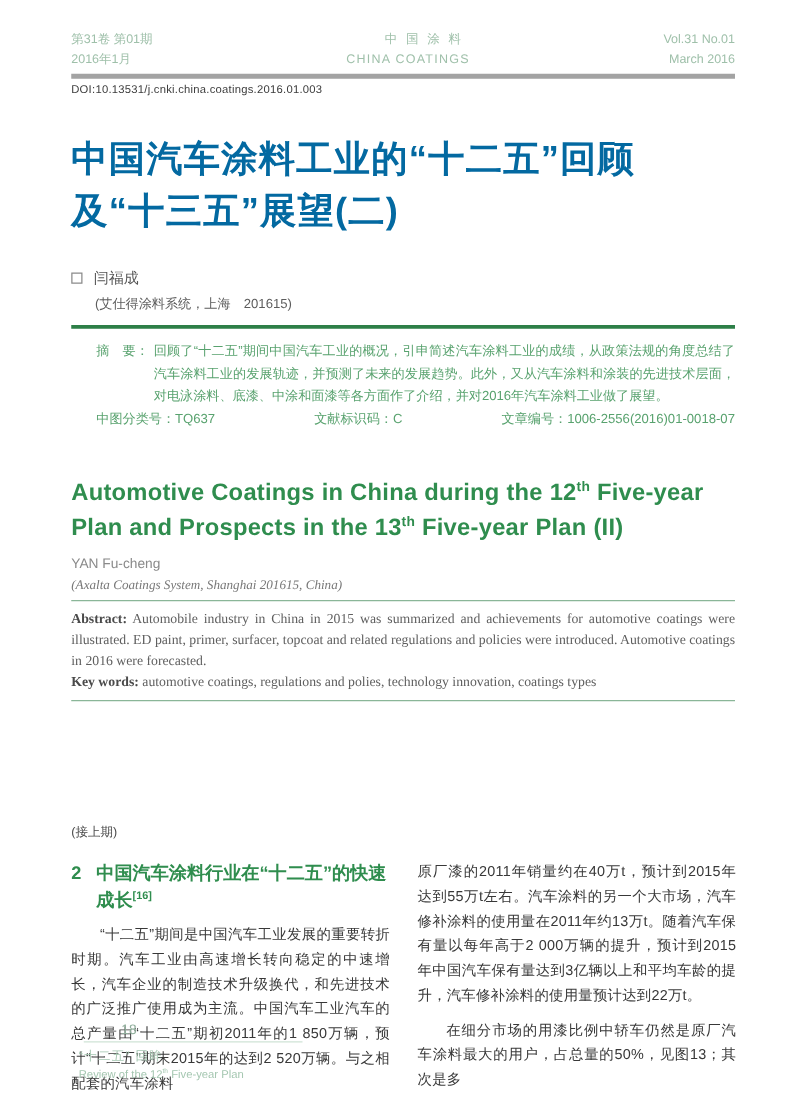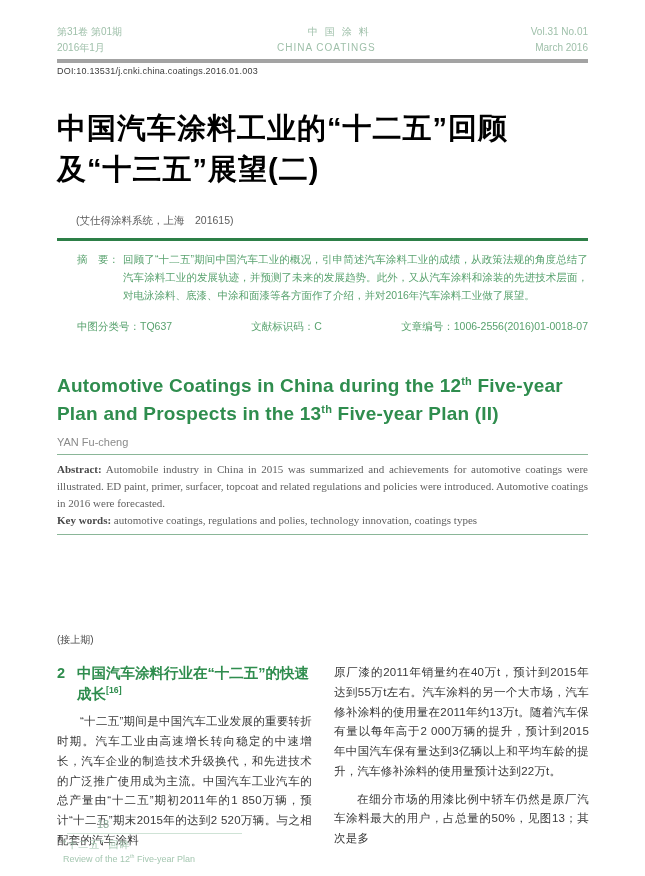--- a/index.html
+++ b/index.html
@@ -20,21 +20,21 @@
   .header-col { white-space:nowrap; }
   .header-center { text-align:center; }
   .header-right { text-align:right; }
   .journal-cn { letter-spacing:7px;text-align:right; }
   .journal-en { letter-spacing:1px; }
   .doi { font-size:9px; color:#3c3c3c; margin-top:3px; letter-spacing:0.2px; }
 
   
   .title-cn {
     margin-top:32px; width:505px;
-    color:#000000; font-size:29px; font-weight:bold;
+    color:#0369a1; font-size:29px; font-weight:bold;
     line-height:1.42; letter-spacing:1px;
   }
 
   
   .author-block { margin-top:24px; color:#555; }
   .author-line { display:flex; align-items:center; font-size:12px; }
   .marker-square {
     display:inline-block; width:9px; height:9px;
     border:1px solid #8a8a8a; margin-right:9px; flex:0 0 auto;
   }
@@ -43,21 +43,21 @@
   .rule-thick { height:3px; background:#2d7f47; margin-top:10px; }
 
   
   .abstract-cn {
     margin:10px 0 0 20px; color:#58a26e; font-size:10.5px; line-height:1.7;
   }
   .abstract-row { display:flex;justify-content:space-between; }
   .abstract-label { flex:0 0 46px; white-space:nowrap; }
   .abstract-body { flex:1; text-align:justify; }
   .kw-row { margin-top:1px; }
-  .class-row { display:flex; justify-content:space-between; margin-top:13px; }
+  .class-row { display:flex; justify-content:space-between; margin-top:0; }
 
   
   .english-block { margin-top:36px; }
   .title-en {
     color:#2f8d4e; font-size:19px; font-weight:bold; line-height:1.48;
     letter-spacing:0.2px;
   }
   .sup { vertical-align:super; font-size:58%; line-height:0; }
   .author-en { margin-top:8px; font-size:11px; color:#8a8a8a; }
   .affiliation-en {
@@ -112,20 +112,24 @@
     <div class="header-col header-right">
       <div>Vol.31 No.01</div>
       <div>March 2016</div>
     </div>
   </div>
   <div class="doi">DOI:10.13531/j.cnki.china.coatings.2016.01.003</div>
 
   <h1 class="title-cn">中国汽车涂料工业的“十二五”回顾及“十三五”展望(二)</h1>
 
   <div class="author-block">
+    <div class="author-line">
+      <span class="marker-square"></span>
+      <span>闫福成</span>
+    </div>
     <div class="affiliation-cn">(艾仕得涂料系统，上海　201615)</div>
   </div>
 
   <div class="rule-thick"></div>
 
   <div class="abstract-cn">
     <div class="abstract-row">
       <span class="abstract-label">摘　要：</span>
       <span class="abstract-body">回顾了“十二五”期间中国汽车工业的概况，引申简述汽车涂料工业的成绩，从政策法规的角度总结了汽车涂料工业的发展轨迹，并预测了未来的发展趋势。此外，又从汽车涂料和涂装的先进技术层面，对电泳涂料、底漆、中涂和面漆等各方面作了介绍，并对2016年汽车涂料工业做了展望。</span>
     </div>
@@ -134,20 +138,21 @@
       <span>文献标识码：C</span>
       <span>文章编号：1006-2556(2016)01-0018-07</span>
     </div>
   </div>
 
   <div class="english-block">
     <div class="title-en">
       <span>Automotive Coatings in China during the 12</span><span class="sup">th</span><span> Five-year Plan and Prospects in the 13</span><span class="sup">th</span><span> Five-year Plan (II)</span>
     </div>
     <div class="author-en">YAN Fu-cheng</div>
+    <div class="affiliation-en">(Axalta Coatings System, Shanghai 201615, China)</div>
     <div class="rule-thin"></div>
     <div class="abstract-en">
       <b>Abstract:</b><span> Automobile industry in China in 2015 was summarized and achievements for automotive coatings were illustrated. ED paint, primer, surfacer, topcoat and related regulations and policies were introduced. Automotive coatings in 2016 were forecasted.</span><br>
       <b>Key words:</b><span> automotive coatings, regulations and polies, technology innovation, coatings types</span>
     </div>
     <div class="rule-thin-bottom"></div>
   </div>
 
   <div class="continuation">(接上期)</div>
 

